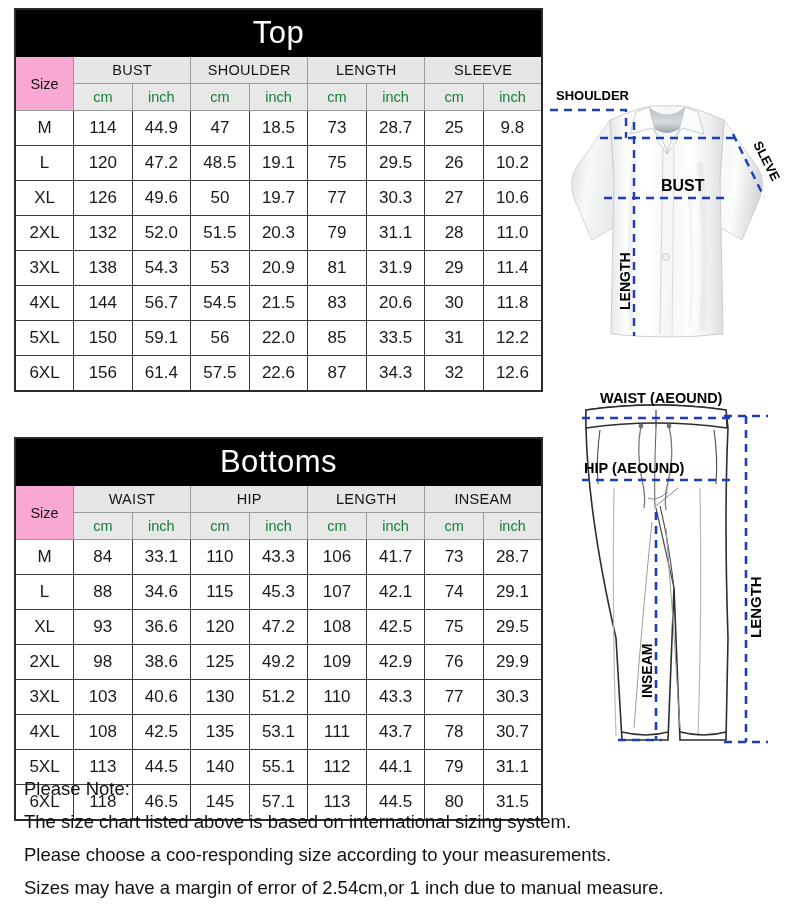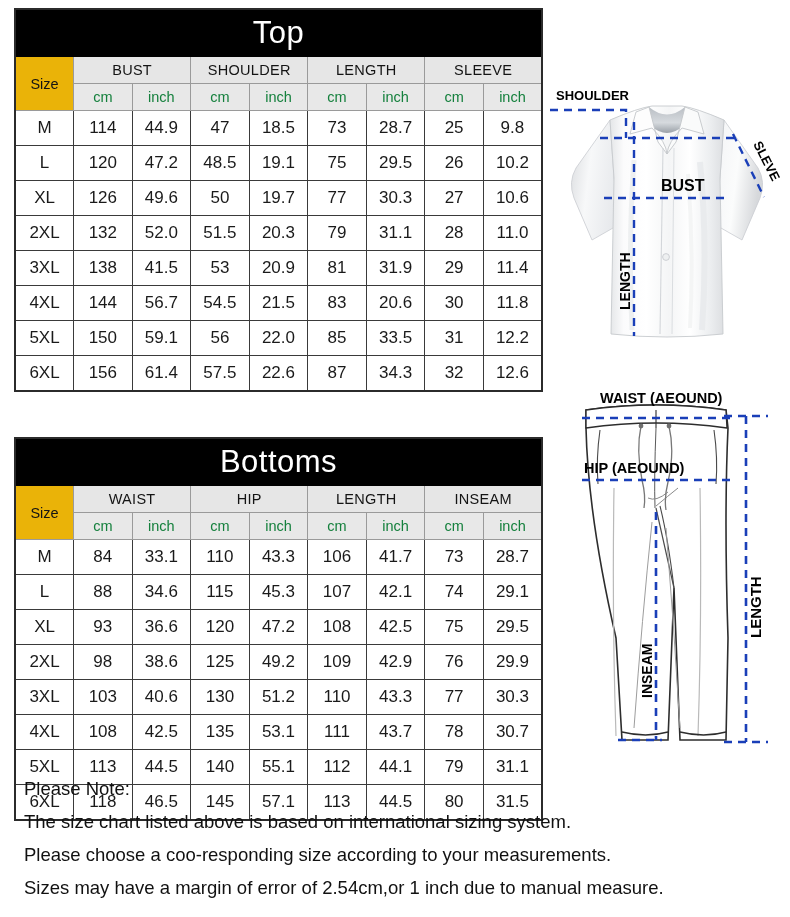--- a/index.html
+++ b/index.html
@@ -43,21 +43,21 @@
   .hdr {
     background: #e6e6e6;
     color: #141414;
     font-weight: bold;
     font-size: 14.5px;
     letter-spacing: 0.3px;
     height: 26px;
     border: 1px solid #9a9a9a !important;
   }
   .hdr-size {
-    background: #eab308;
+    background: #f9a8d4;
     color: #141414;
     font-weight: bold;
     font-size: 14.5px;
     border: 1px solid #9a9a9a !important;
   }
   .hdr-unit {
     background: #e8e8e8;
     color: #15803d;
     font-weight: bold;
     font-size: 14.5px;
@@ -167,21 +167,21 @@
       <td class="cell">51.5</td>
       <td class="cell">20.3</td>
       <td class="cell">79</td>
       <td class="cell">31.1</td>
       <td class="cell">28</td>
       <td class="cell">11.0</td>
     </tr>
     <tr>
       <td class="cell cell-size">3XL</td>
       <td class="cell">138</td>
-      <td class="cell">41.5</td>
+      <td class="cell">54.3</td>
       <td class="cell">53</td>
       <td class="cell">20.9</td>
       <td class="cell">81</td>
       <td class="cell">31.9</td>
       <td class="cell">29</td>
       <td class="cell">11.4</td>
     </tr>
     <tr>
       <td class="cell cell-size">4XL</td>
       <td class="cell">144</td>

